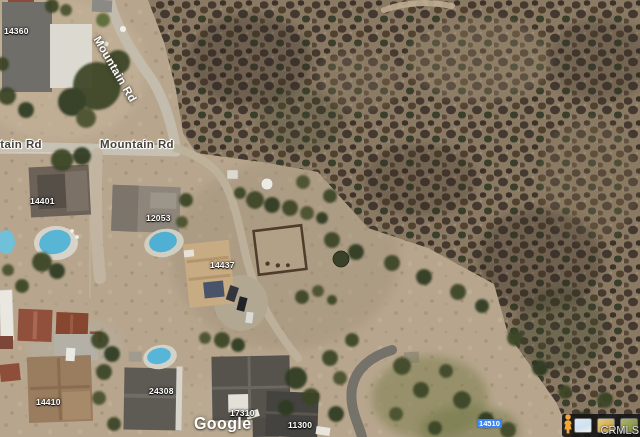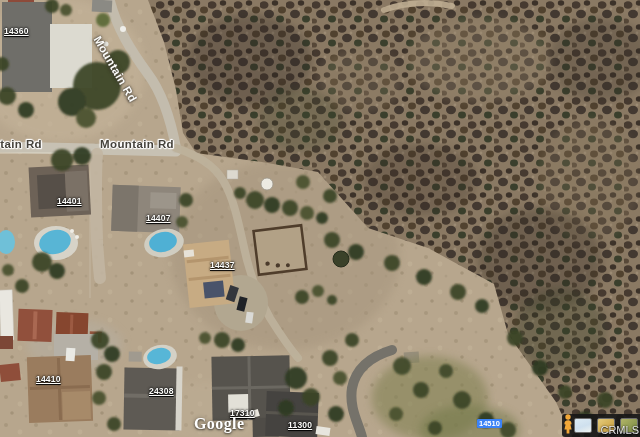--- a/index.html
+++ b/index.html
@@ -2,31 +2,31 @@
 <html><head>
 <meta charset="utf-8">
 <style>
   html,body{margin:0;padding:0;background:#222;}
   .map{position:relative;width:640px;height:437px;overflow:hidden;background:#b7a68d;
        font-family:"Liberation Sans",sans-serif;}
   .map svg{position:absolute;left:0;top:0;display:block;}
 
   .addr{position:absolute;font-size:8.5px;font-weight:bold;color:#fdfdfb;letter-spacing:.2px;
         text-shadow:0 0 2px rgba(0,0,0,.95),0 0 3px rgba(0,0,0,.75),0 1px 1px rgba(0,0,0,.85);
-        white-space:nowrap;text-decoration:underline;}
+        white-space:nowrap;}
   .road-label{position:absolute;font-size:11.5px;font-weight:bold;color:#45423b;letter-spacing:.4px;
         white-space:nowrap;
         text-shadow:-1px 0 1px #fff,1px 0 1px #fff,0 -1px 1px #fff,0 1px 1px #fff,
                     -1px -1px 1px #fff,1px 1px 1px #fff;}
   .road-label.diag{color:#fcfcfa;transform:rotate(60deg);transform-origin:0 0;
         text-shadow:0 0 2px rgba(70,64,55,.95),0 1px 2px rgba(70,64,55,.85),0 0 4px rgba(70,64,55,.6);}
   .addr-highlight{position:absolute;font-size:7.5px;font-weight:bold;color:#fff;background:#3b82f6;
         padding:0 2px;line-height:9px;border-radius:1px;box-shadow:0 0 1px rgba(0,0,0,.6);}
   .google-logo{position:absolute;left:194px;top:415px;font-size:16px;font-weight:bold;color:#fff;
-        letter-spacing:.4px;text-shadow:0 1px 2px rgba(0,0,0,.65),0 0 4px rgba(0,0,0,.4);font-family:Liberation Serif, serif;}
+        letter-spacing:.4px;text-shadow:0 1px 2px rgba(0,0,0,.65),0 0 4px rgba(0,0,0,.4);}
   .provider{position:absolute;right:1px;top:424px;font-size:11px;color:rgba(255,255,255,.88);
         text-shadow:0 0 2px rgba(0,0,0,.9),0 1px 1px rgba(0,0,0,.8);z-index:6;}
 
   .ctrl-bar{position:absolute;left:562px;top:414px;width:86px;height:23px;z-index:5;
         background:rgba(22,22,22,.9);border-radius:3px 0 0 3px;
         display:flex;align-items:center;gap:5px;padding-left:6px;box-sizing:border-box;}
   .ctrl-divider{width:1px;height:15px;background:rgba(255,255,255,.18);}
   .thumb{width:18px;height:15px;border:1px solid #6e6e6e;border-radius:2px;box-sizing:border-box;flex:none;}
   .thumb.t-map{background:linear-gradient(160deg,#dcebf4 0%,#cfe0ee 55%,#eef2ef 100%);}
   .thumb.t-sat{background:linear-gradient(140deg,#e5cb7c 0%,#d2ae53 60%,#c69f45 100%);}
@@ -279,24 +279,24 @@
       <circle cx="625" cy="428" r="9" fill="#2f3a22"></circle>
         <circle cx="565" cy="392" r="7" fill="#3b4527"></circle>
     </g>
   </svg>
 
   <div class="road-label diag" style="left:102px;top:34px">Mountain Rd</div>
   <div class="road-label" style="left:-32px;top:138px">Mountain Rd</div>
   <div class="road-label" style="left:100px;top:138px">Mountain Rd</div>
 
   <div class="addr" style="left:4px;top:26px">14360</div>
-  <div class="addr" style="left:57px;top:196px">14401</div>
-  <div class="addr" style="left:146px;top:213px">14407</div>
+  <div class="addr" style="left:30px;top:196px">14401</div>
+  <div class="addr" style="left:146px;top:213px">12053</div>
   <div class="addr" style="left:210px;top:260px">14437</div>
-  <div class="addr" style="left:36px;top:374px">14410</div>
+  <div class="addr" style="left:36px;top:397px">14410</div>
   <div class="addr" style="left:149px;top:386px">24308</div>
   <div class="addr" style="left:230px;top:408px">17310</div>
   <div class="addr" style="left:288px;top:420px">11300</div>
   <div class="addr-highlight" style="left:477px;top:419px">14510</div>
 
   <div class="google-logo">Google</div>
   <div class="provider">CRMLS</div>
 
   <div class="ctrl-bar">
     <svg class="pegman" viewBox="0 0 12 20">

